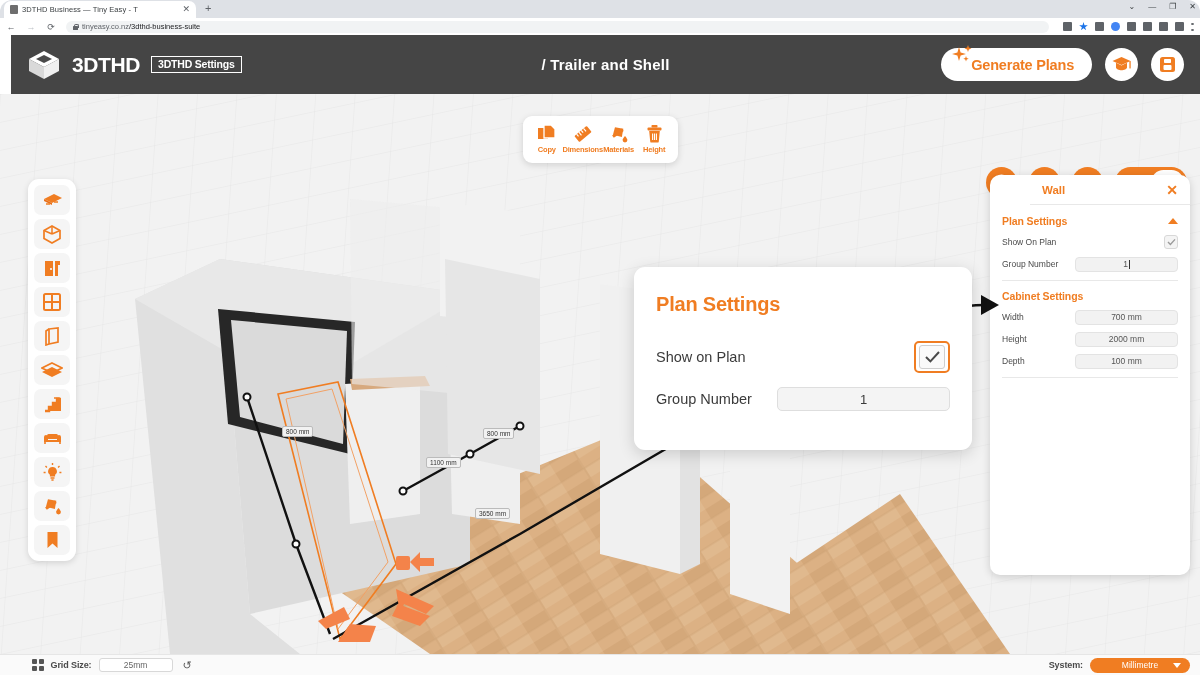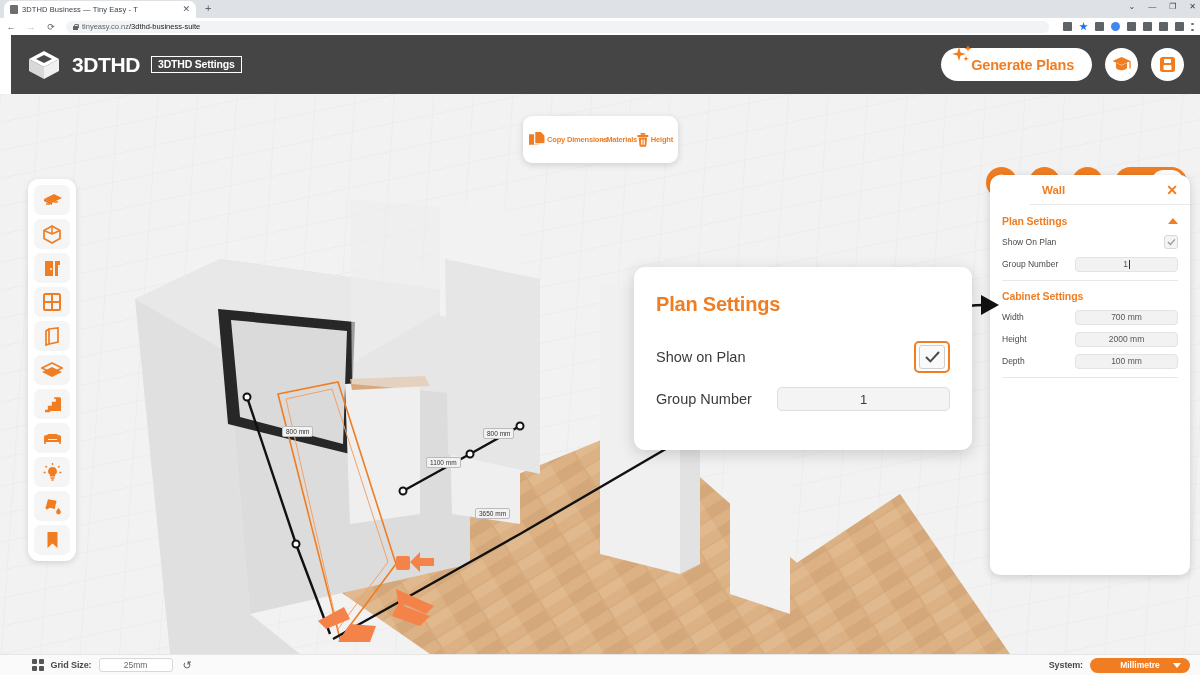--- a/index.html
+++ b/index.html
@@ -4,21 +4,21 @@
 <style>
   * { box-sizing: border-box; margin: 0; padding: 0; }
   html, body {
     width: 1200px; height: 675px; overflow: hidden;
     font-family: "Liberation Sans", sans-serif;
     background: #fff;
   }
   .app { position: relative; width: 1200px; height: 675px; }
 
   
-  .browser-chrome { position: absolute; inset: 0 0 auto 0; height: 35px; background: #dee1e6; }
+  .browser-chrome { position: absolute; inset: 0 0 auto 0; height: 35px; background: #dee1e6; border-radius: 12px; }
   .tabstrip { position: relative; height: 18px; }
   .tab {
     position: absolute; left: 4px; top: 1px; width: 192px; height: 17px;
     background: #fff; border-radius: 7px 7px 0 0;
     display: flex; align-items: center; gap: 4px; padding: 0 6px;
   }
   .tab-favicon { width: 8px; height: 9px; background: #6e6e6e; border-radius: 1px; flex: none; }
   .tab-title {
     font-size: 7.5px; color: #3c4043; white-space: nowrap;
     overflow: hidden; text-overflow: clip; flex: 1; letter-spacing: .1px;
@@ -79,21 +79,21 @@
   
   .viewport { position: absolute; top: 94px; left: 0; right: 0; bottom: 21px; overflow: hidden; background: #f4f4f4; }
   .scene-svg { position: absolute; inset: 0; width: 100%; height: 100%; }
 
   
   .float-toolbar {
     position: absolute; left: 523px; top: 22px; width: 155px; height: 47px;
     background: #fff; border-radius: 9px; box-shadow: 0 2px 7px rgba(0,0,0,.14);
     display: flex; align-items: center; justify-content: space-around; padding: 0 6px;
   }
-  .tool-item { display: flex; flex-direction: row; align-items: center; gap: 2px; width: 36px; }
+  .tool-item { display: flex; flex-direction: column; align-items: center; gap: 2px; width: 36px; }
   .tool-label { font-size: 7.5px; color: #f07d22; font-weight: bold; letter-spacing: -.2px; }
 
   
   .view-ctrls { position: absolute; right: 13px; top: 27px; display: flex; align-items: center; gap: 12px; margin-top: 46px; }
   .vc-btn { position: relative; width: 31px; height: 31px; border-radius: 50%; background: #f07d22;
             display: flex; align-items: center; justify-content: center; }
   .vc-badge { position: absolute; right: -4px; bottom: -2px; width: 15px; height: 15px; border-radius: 50%;
               background: #a9a9a9; display: flex; align-items: center; justify-content: center; }
   .dim-toggle {
     width: 72px; height: 31px; border-radius: 16px; background: #f07d22;
@@ -166,21 +166,21 @@
   .grid-group { display: flex; align-items: center; gap: 7px; margin-left: 22px; }
   .grid-ico { display: grid; grid-template-columns: 5px 5px; grid-template-rows: 5px 5px; gap: 1.5px; }
   .grid-ico span { background: #555; border-radius: 1px; }
   .bb-label { font-size: 9px; color: #4a4a4a; font-weight: bold; letter-spacing: -.1px; }
   .grid-field { width: 74px; height: 14px; background: #fff; border: 1px solid #d8d8d8; border-radius: 3px;
                 font-size: 8.5px; color: #666; display: flex; align-items: center; justify-content: center; }
   .reset-btn { font-size: 11px; color: #555; margin-left: 3px; }
   .sys-group { margin-left: auto; display: flex; align-items: center; gap: 7px; }
   .sys-select { width: 100px; height: 15px; background: #f07d22; border-radius: 8px; display: flex;
                 align-items: center; justify-content: center; position: relative; }
-  .sys-value { font-size: 8.5px; color: #fff; font-weight: bold; }
+  .sys-value { font-size: 8.5px; color: #fff; font-weight: normal; }
   .sys-caret { position: absolute; right: 9px; width: 0; height: 0; border-left: 4px solid transparent;
                border-right: 4px solid transparent; border-top: 5px solid #fff; }
 </style>
 </head>
 <body>
 
 <div class="app">
 
   <div class="browser-chrome">
     <div class="tabstrip">
@@ -223,20 +223,21 @@
     <div class="brand">
       <svg class="cube-logo" viewBox="0 0 34 30">
         <polygon points="17,1 32,9 17,17 2,9" fill="#ffffff"></polygon>
         <polygon points="2,9 17,17 17,29 2,21" fill="#d9d9d9"></polygon>
         <polygon points="32,9 17,17 17,29 32,21" fill="#f0f0f0"></polygon>
         <polygon points="17,5 25,9 17,13 9,9" fill="#4a4a4a"></polygon>
       </svg>
       <span class="brand-name">3DTHD</span>
       <span class="brand-badge">3DTHD Settings</span>
     </div>
+    <div class="header-title">/ Trailer and Shell</div>
     <div class="header-right">
       <div class="gen-plans">
         <svg class="sparkles" viewBox="0 0 26 26">
           <path d="M9 4 L10.6 9.4 L16 11 L10.6 12.6 L9 18 L7.4 12.6 L2 11 L7.4 9.4 Z" fill="#f07d22"></path>
           <path d="M18 2 L18.9 4.6 L21.5 5.5 L18.9 6.4 L18 9 L17.1 6.4 L14.5 5.5 L17.1 4.6 Z" fill="#f07d22"></path>
           <path d="M16 13 L16.7 15 L18.7 15.7 L16.7 16.4 L16 18.4 L15.3 16.4 L13.3 15.7 L15.3 15 Z" fill="#f07d22"></path>
         </svg>
         <span>Generate Plans</span>
       </div>
       <div class="circ-btn">

